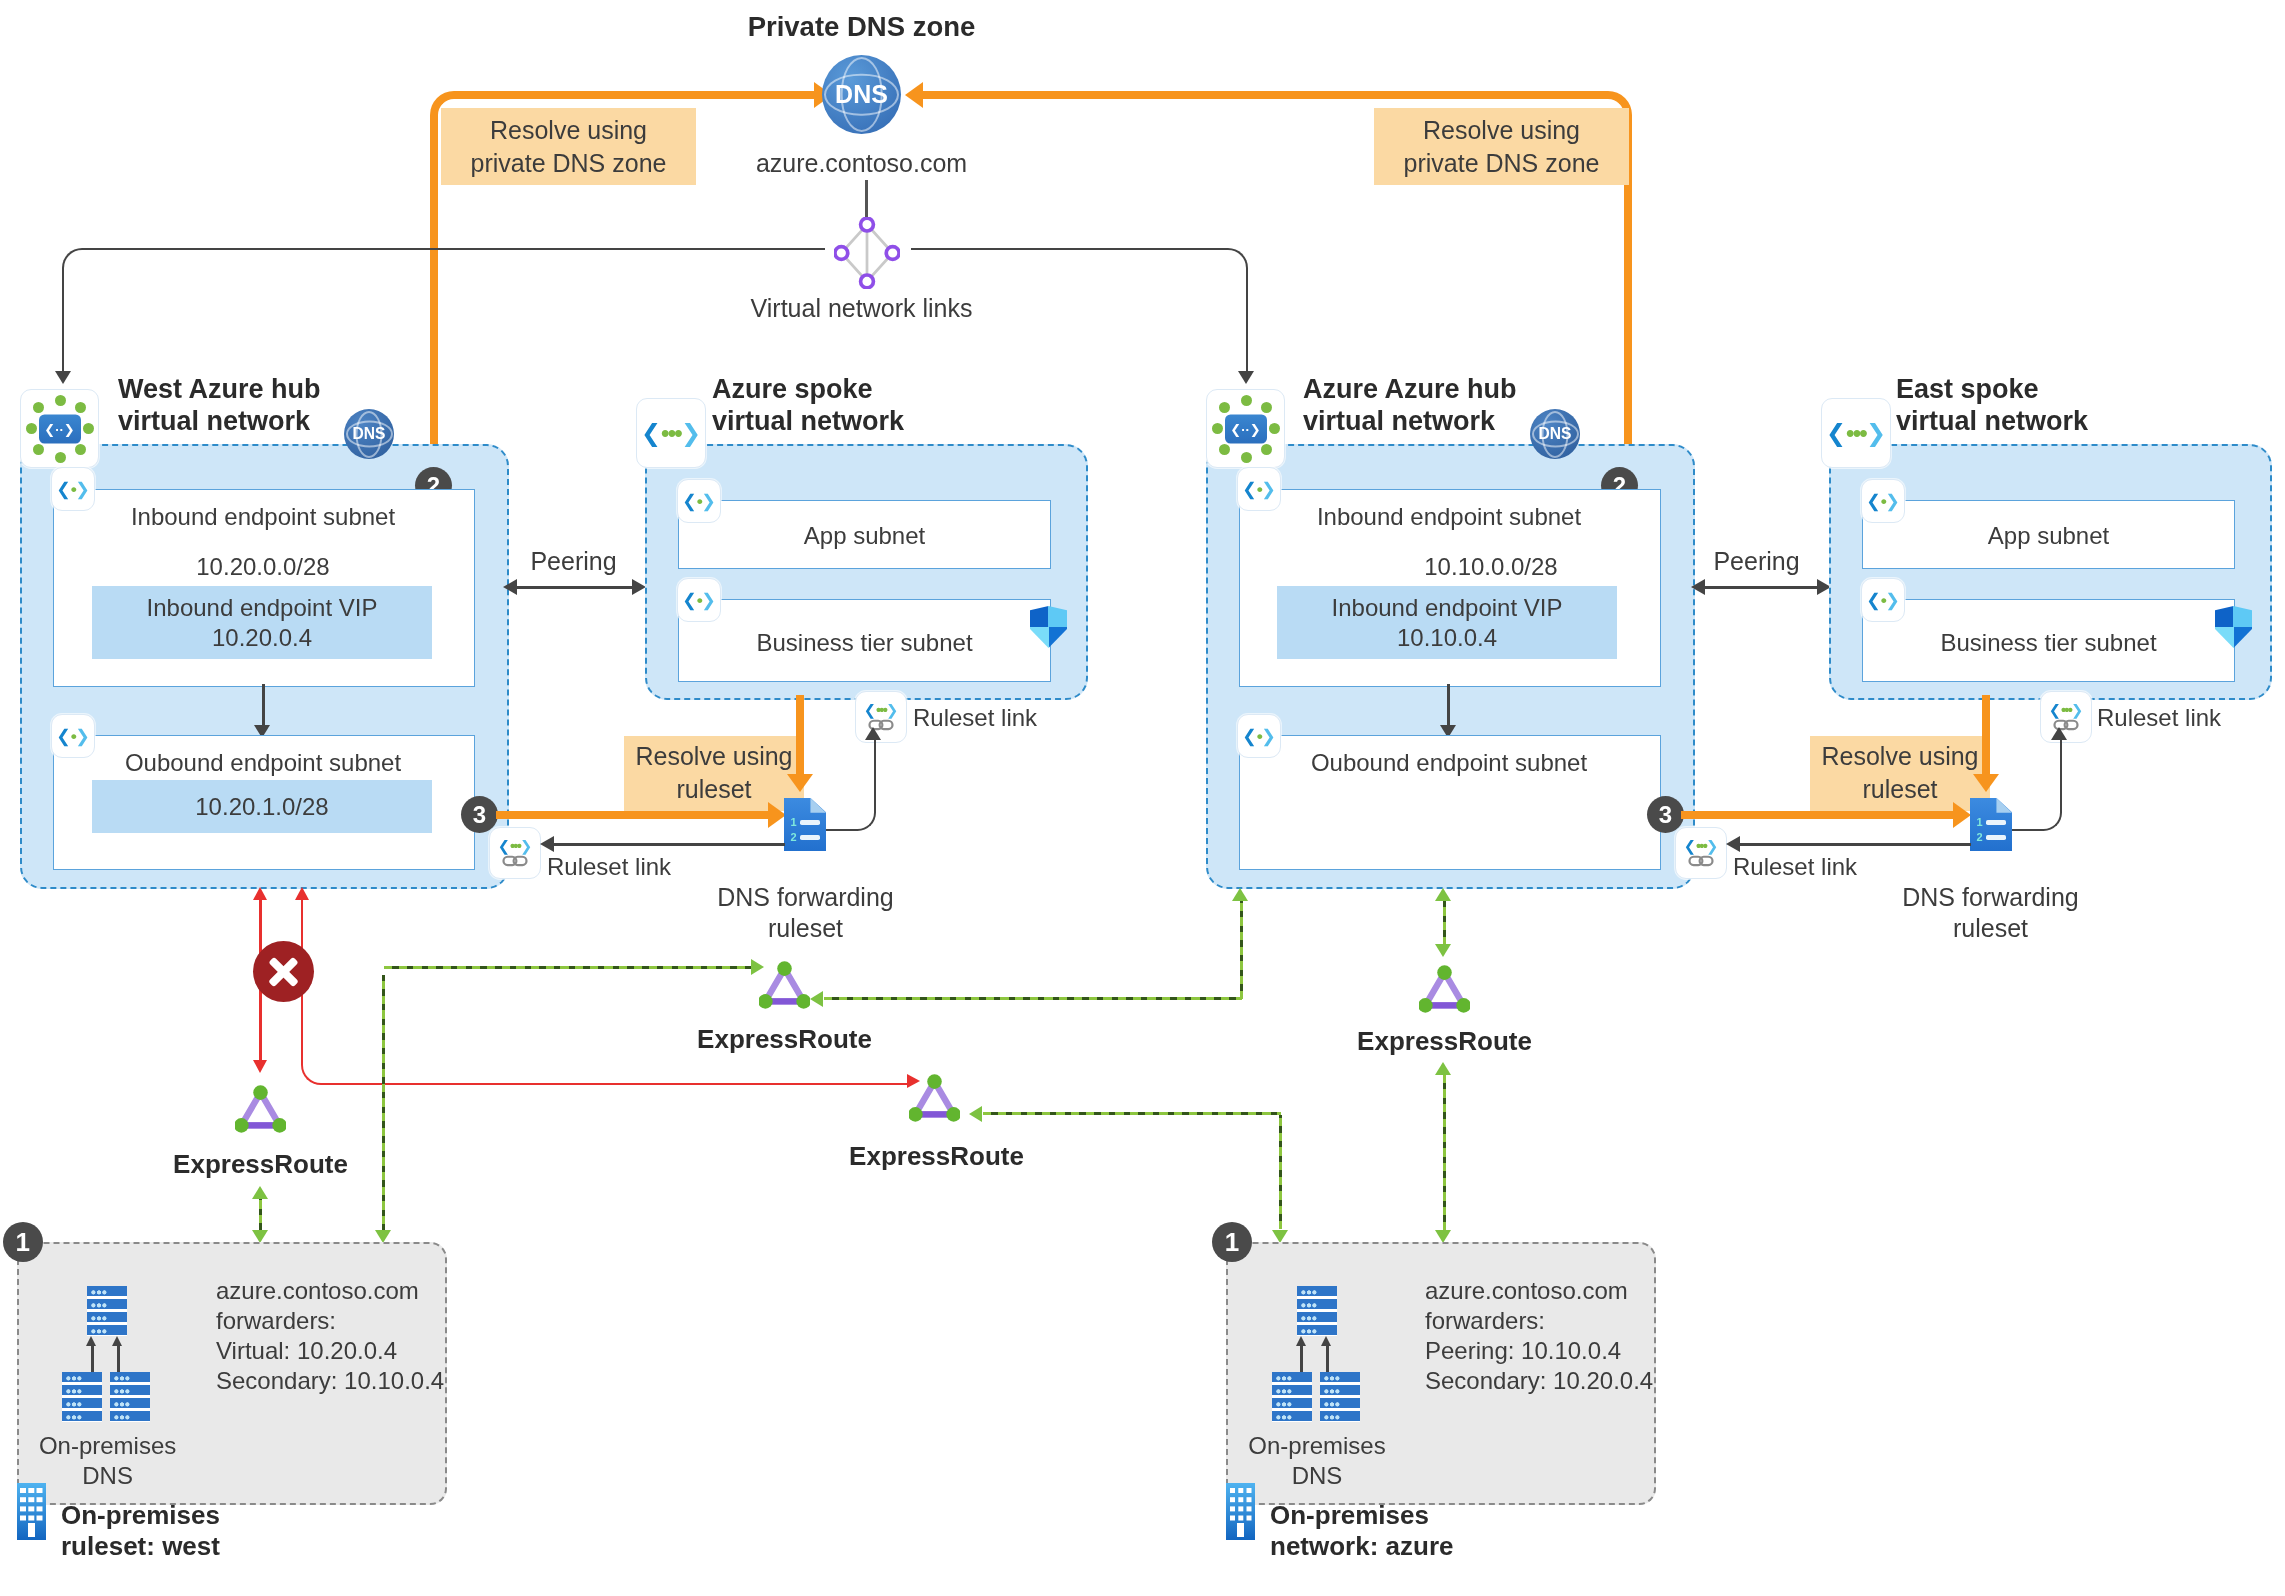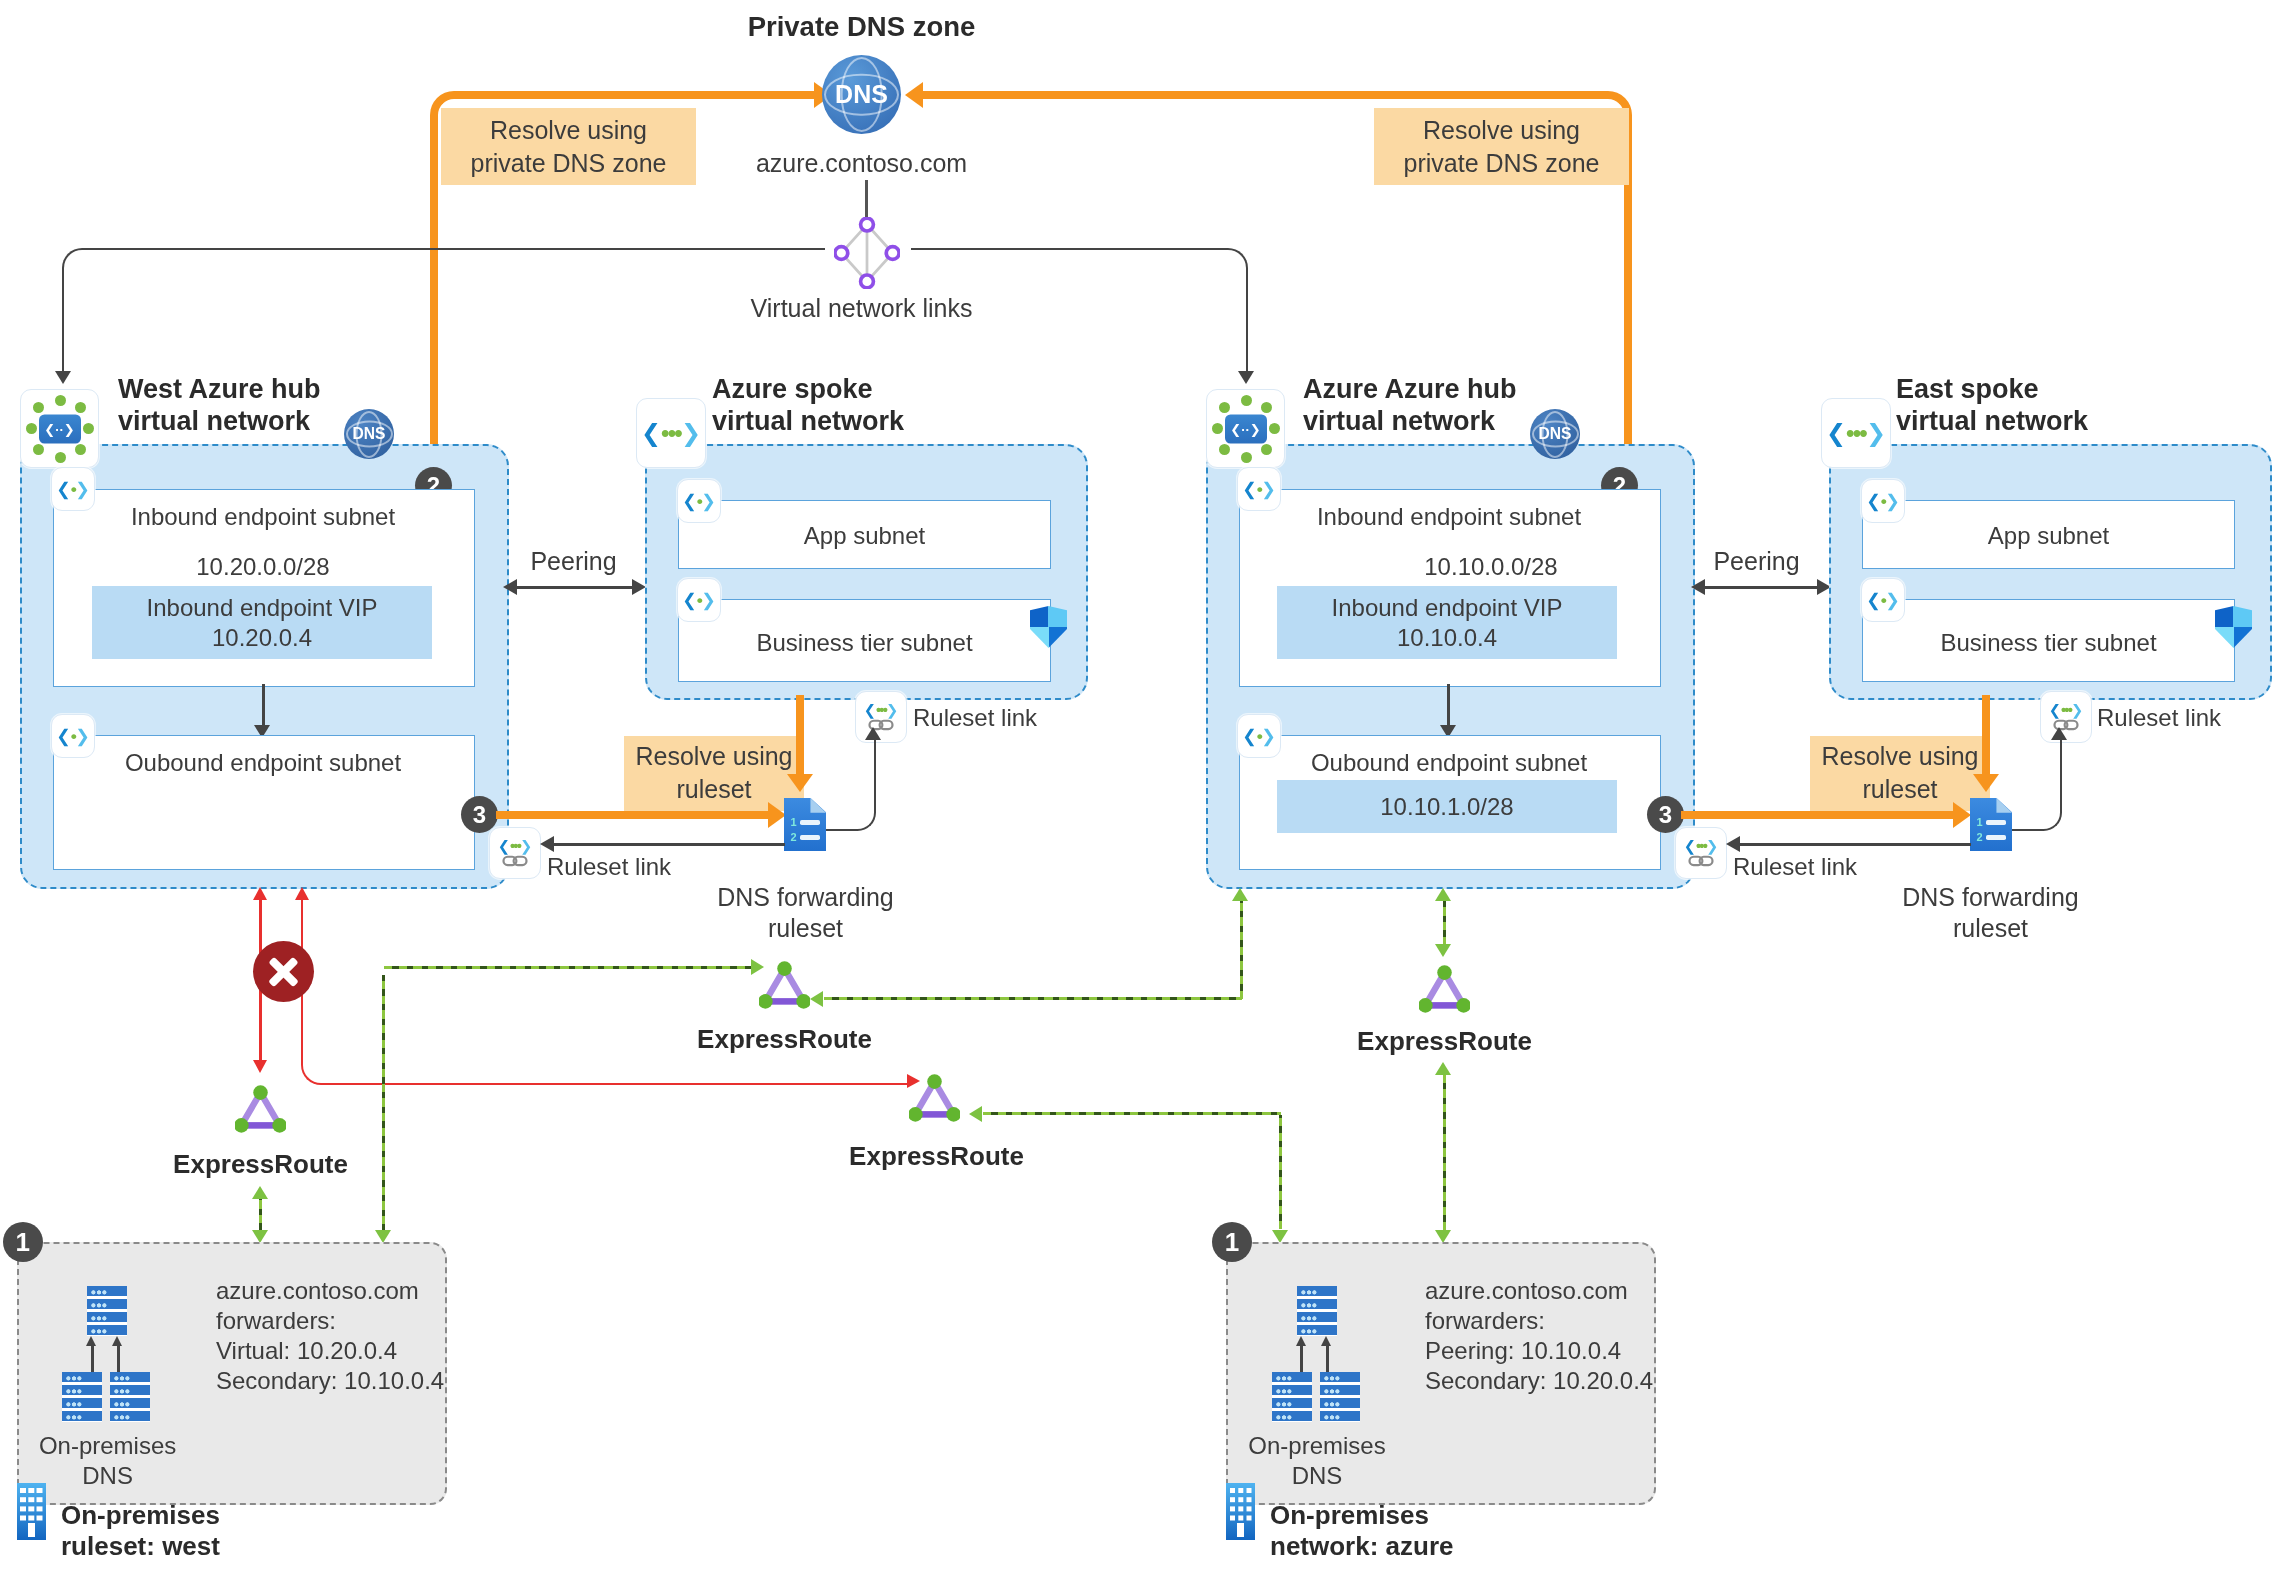--- a/index.html
+++ b/index.html
@@ -185,20 +185,23 @@
   <div class="abs lk" style="left:262px;top:684px;width:2.8px;height:42px;"></div>
   <div class="tri t-down-k" style="left:254px;top:725px;"></div>
 
   <div class="abs white-box" style="left:53px;top:735px;width:420px;height:133px;"></div>
   <div class="tile glyph" style="left:51px;top:714px;width:42px;height:42px;font-size:17.4px;">
     <span class="bl">❮</span>
       <span class="gd">•</span>
       <span class="br">❯</span>
   </div>
   <div class="abs c t26" style="left:53px;top:748px;width:420px;">Oubound endpoint subnet</div>
+  <div class="abs blue-fill" style="left:92px;top:780px;width:340px;height:53px;">
+    <div class="c t26" style="margin-top:12px;">10.20.1.0/28</div>
+  </div>
   <div class="abs step-badge" style="left:461px;top:796px;width:37px;height:37px;font-size:24px;">3</div>
 
   <div class="tile" style="left:489px;top:827px;width:50px;height:50px;flex-direction:column;">
     <div class="glyph" style="font-size:14.7px;line-height:16.5px;"><span class="bl">❮</span><span class="gd">•••</span><span class="br">❯</span></div>
     <svg width="26" height="13.8" viewBox="0 0 28 15">
         <g fill="none" stroke="#8A8A8A" stroke-width="2.4">
           <rect x="1.5" y="3" width="14" height="9" rx="4.5"></rect>
           <rect x="12.5" y="3" width="14" height="9" rx="4.5"></rect>
         </g>
       </svg>
@@ -317,23 +320,20 @@
   <div class="abs lk" style="left:1447px;top:684px;width:2.8px;height:42px;"></div>
   <div class="tri t-down-k" style="left:1440px;top:725px;"></div>
 
   <div class="abs white-box" style="left:1239px;top:735px;width:420px;height:133px;"></div>
   <div class="tile glyph" style="left:1237px;top:714px;width:42px;height:42px;font-size:17.4px;">
     <span class="bl">❮</span>
       <span class="gd">•</span>
       <span class="br">❯</span>
   </div>
   <div class="abs c t26" style="left:1239px;top:748px;width:420px;">Oubound endpoint subnet</div>
-  <div class="abs blue-fill" style="left:1277px;top:780px;width:340px;height:53px;">
-    <div class="c t26" style="margin-top:12px;">10.10.1.0/28</div>
-  </div>
   <div class="abs step-badge" style="left:1647px;top:796px;width:37px;height:37px;font-size:24px;">3</div>
 
   <div class="tile" style="left:1675px;top:827px;width:50px;height:50px;flex-direction:column;">
     <div class="glyph" style="font-size:14.7px;line-height:16.5px;"><span class="bl">❮</span><span class="gd">•••</span><span class="br">❯</span></div>
     <svg width="26" height="13.8" viewBox="0 0 28 15">
         <g fill="none" stroke="#8A8A8A" stroke-width="2.4">
           <rect x="1.5" y="3" width="14" height="9" rx="4.5"></rect>
           <rect x="12.5" y="3" width="14" height="9" rx="4.5"></rect>
         </g>
       </svg>

